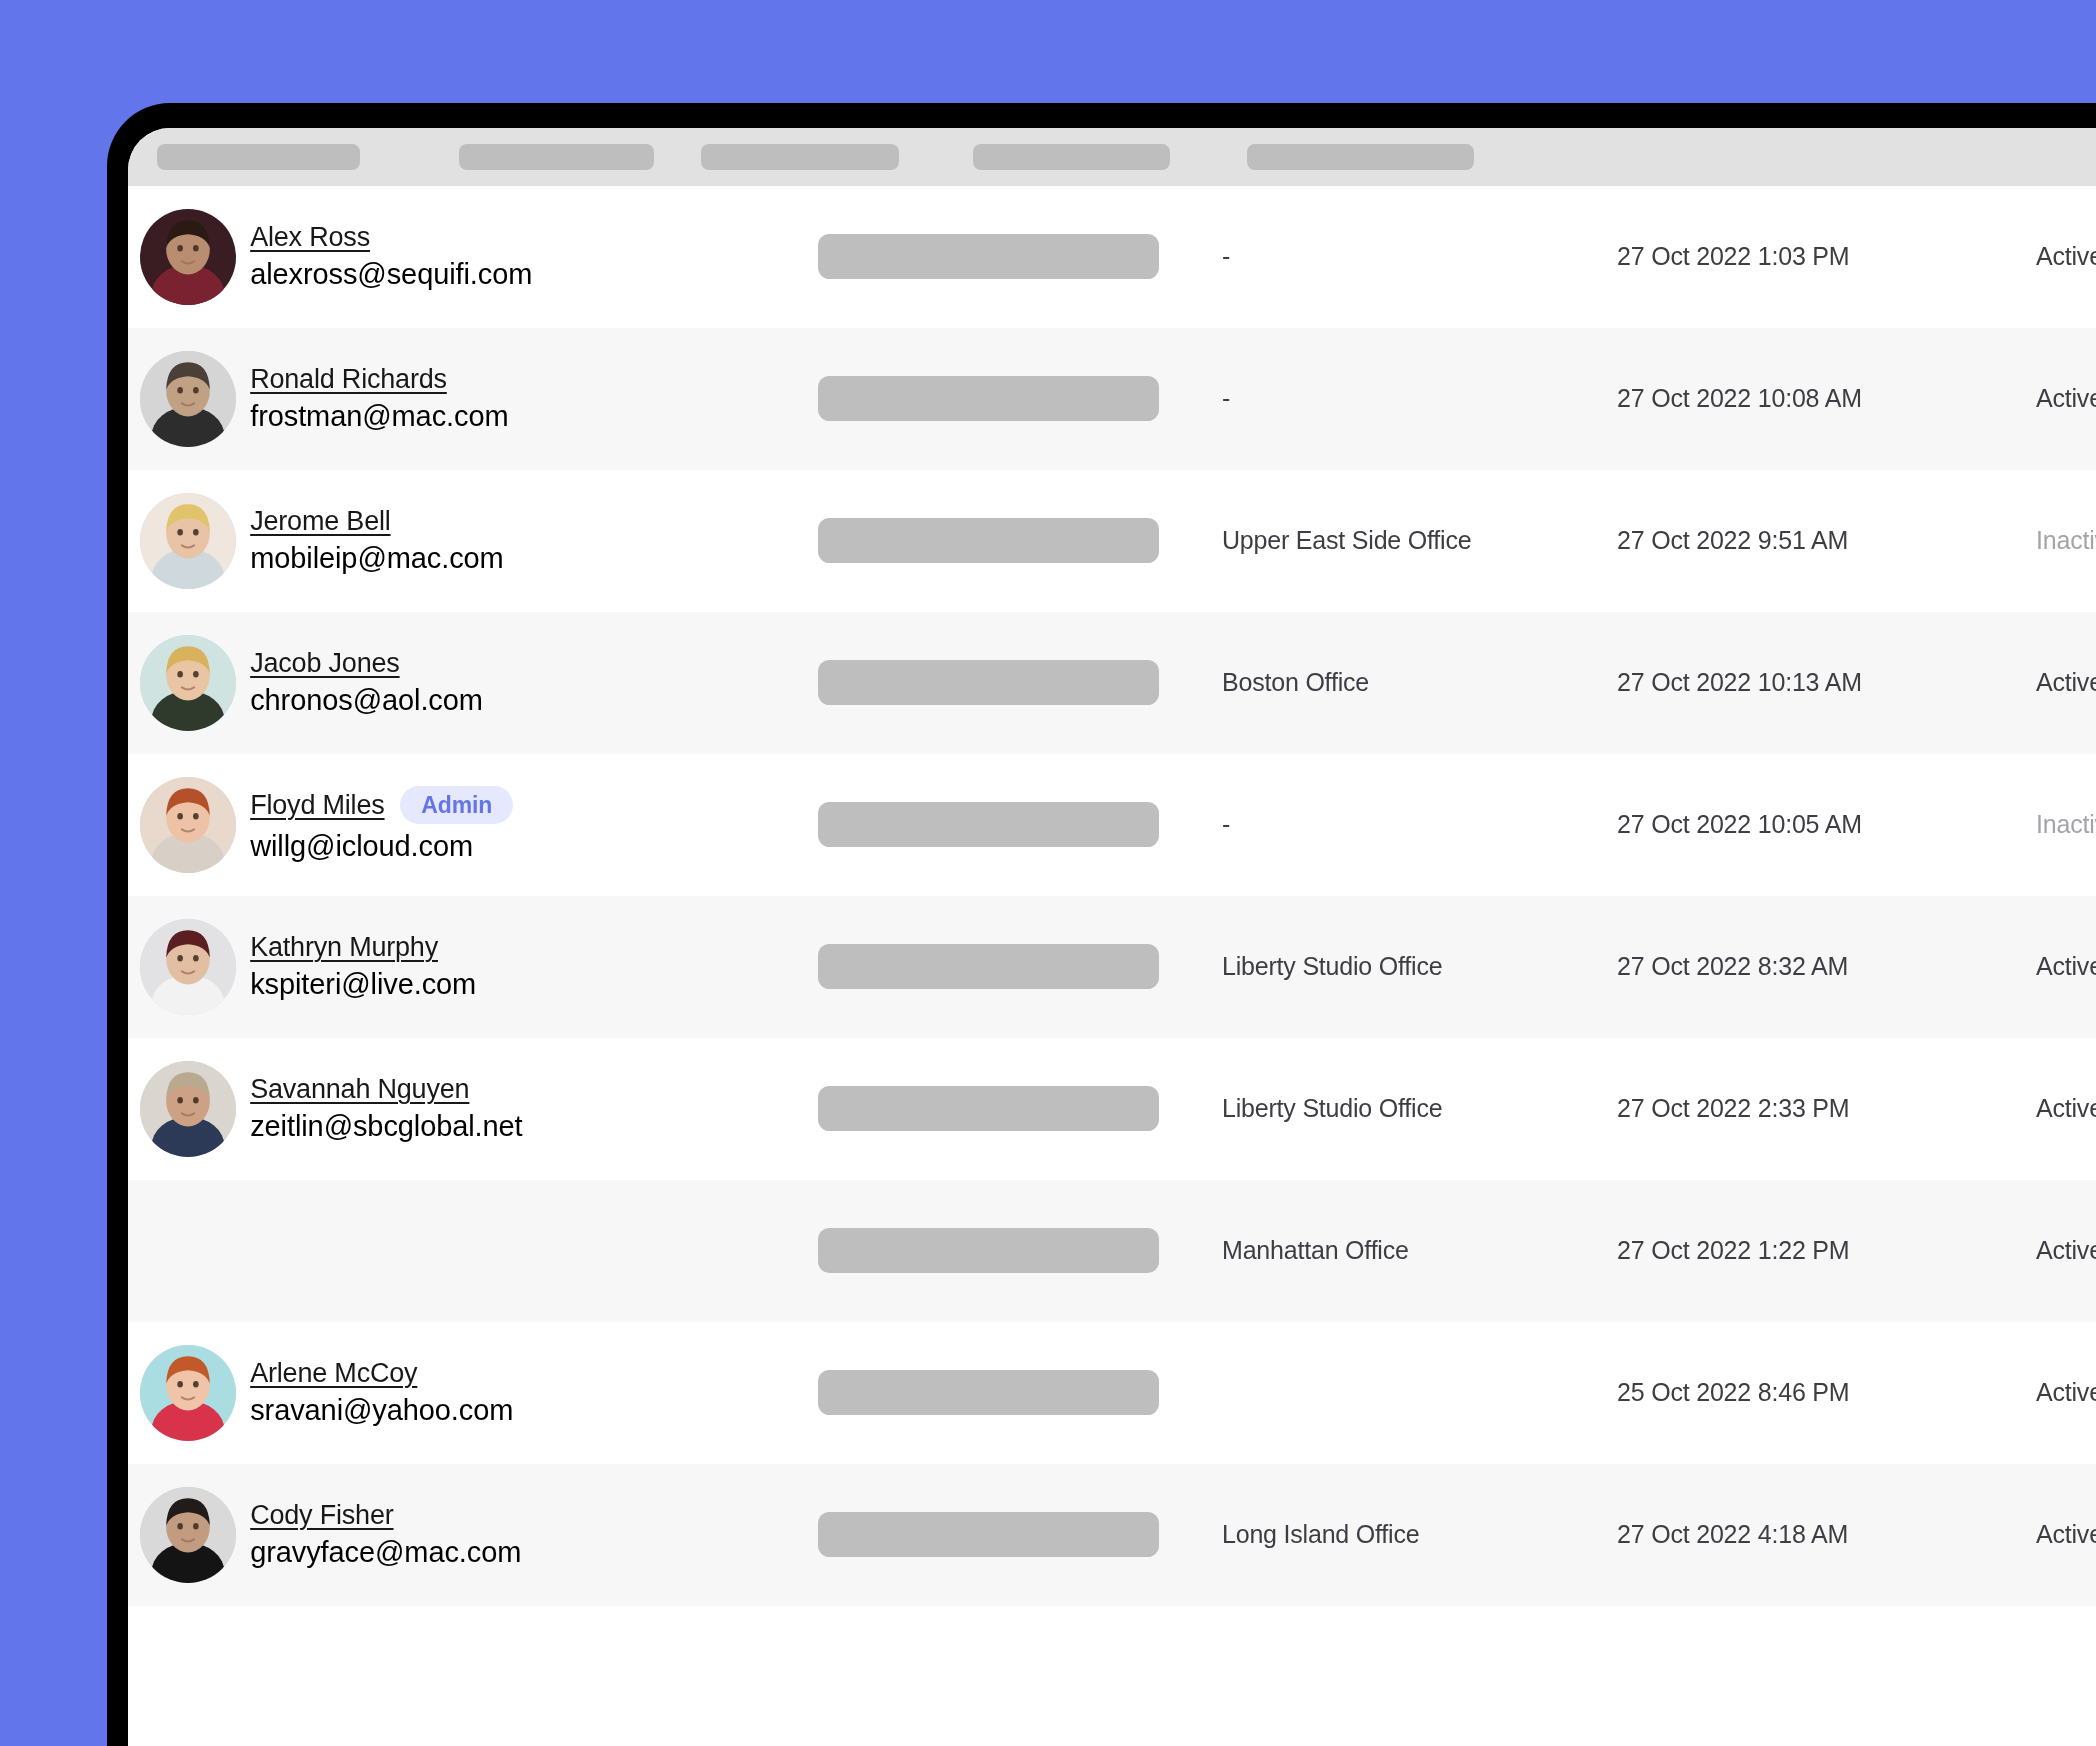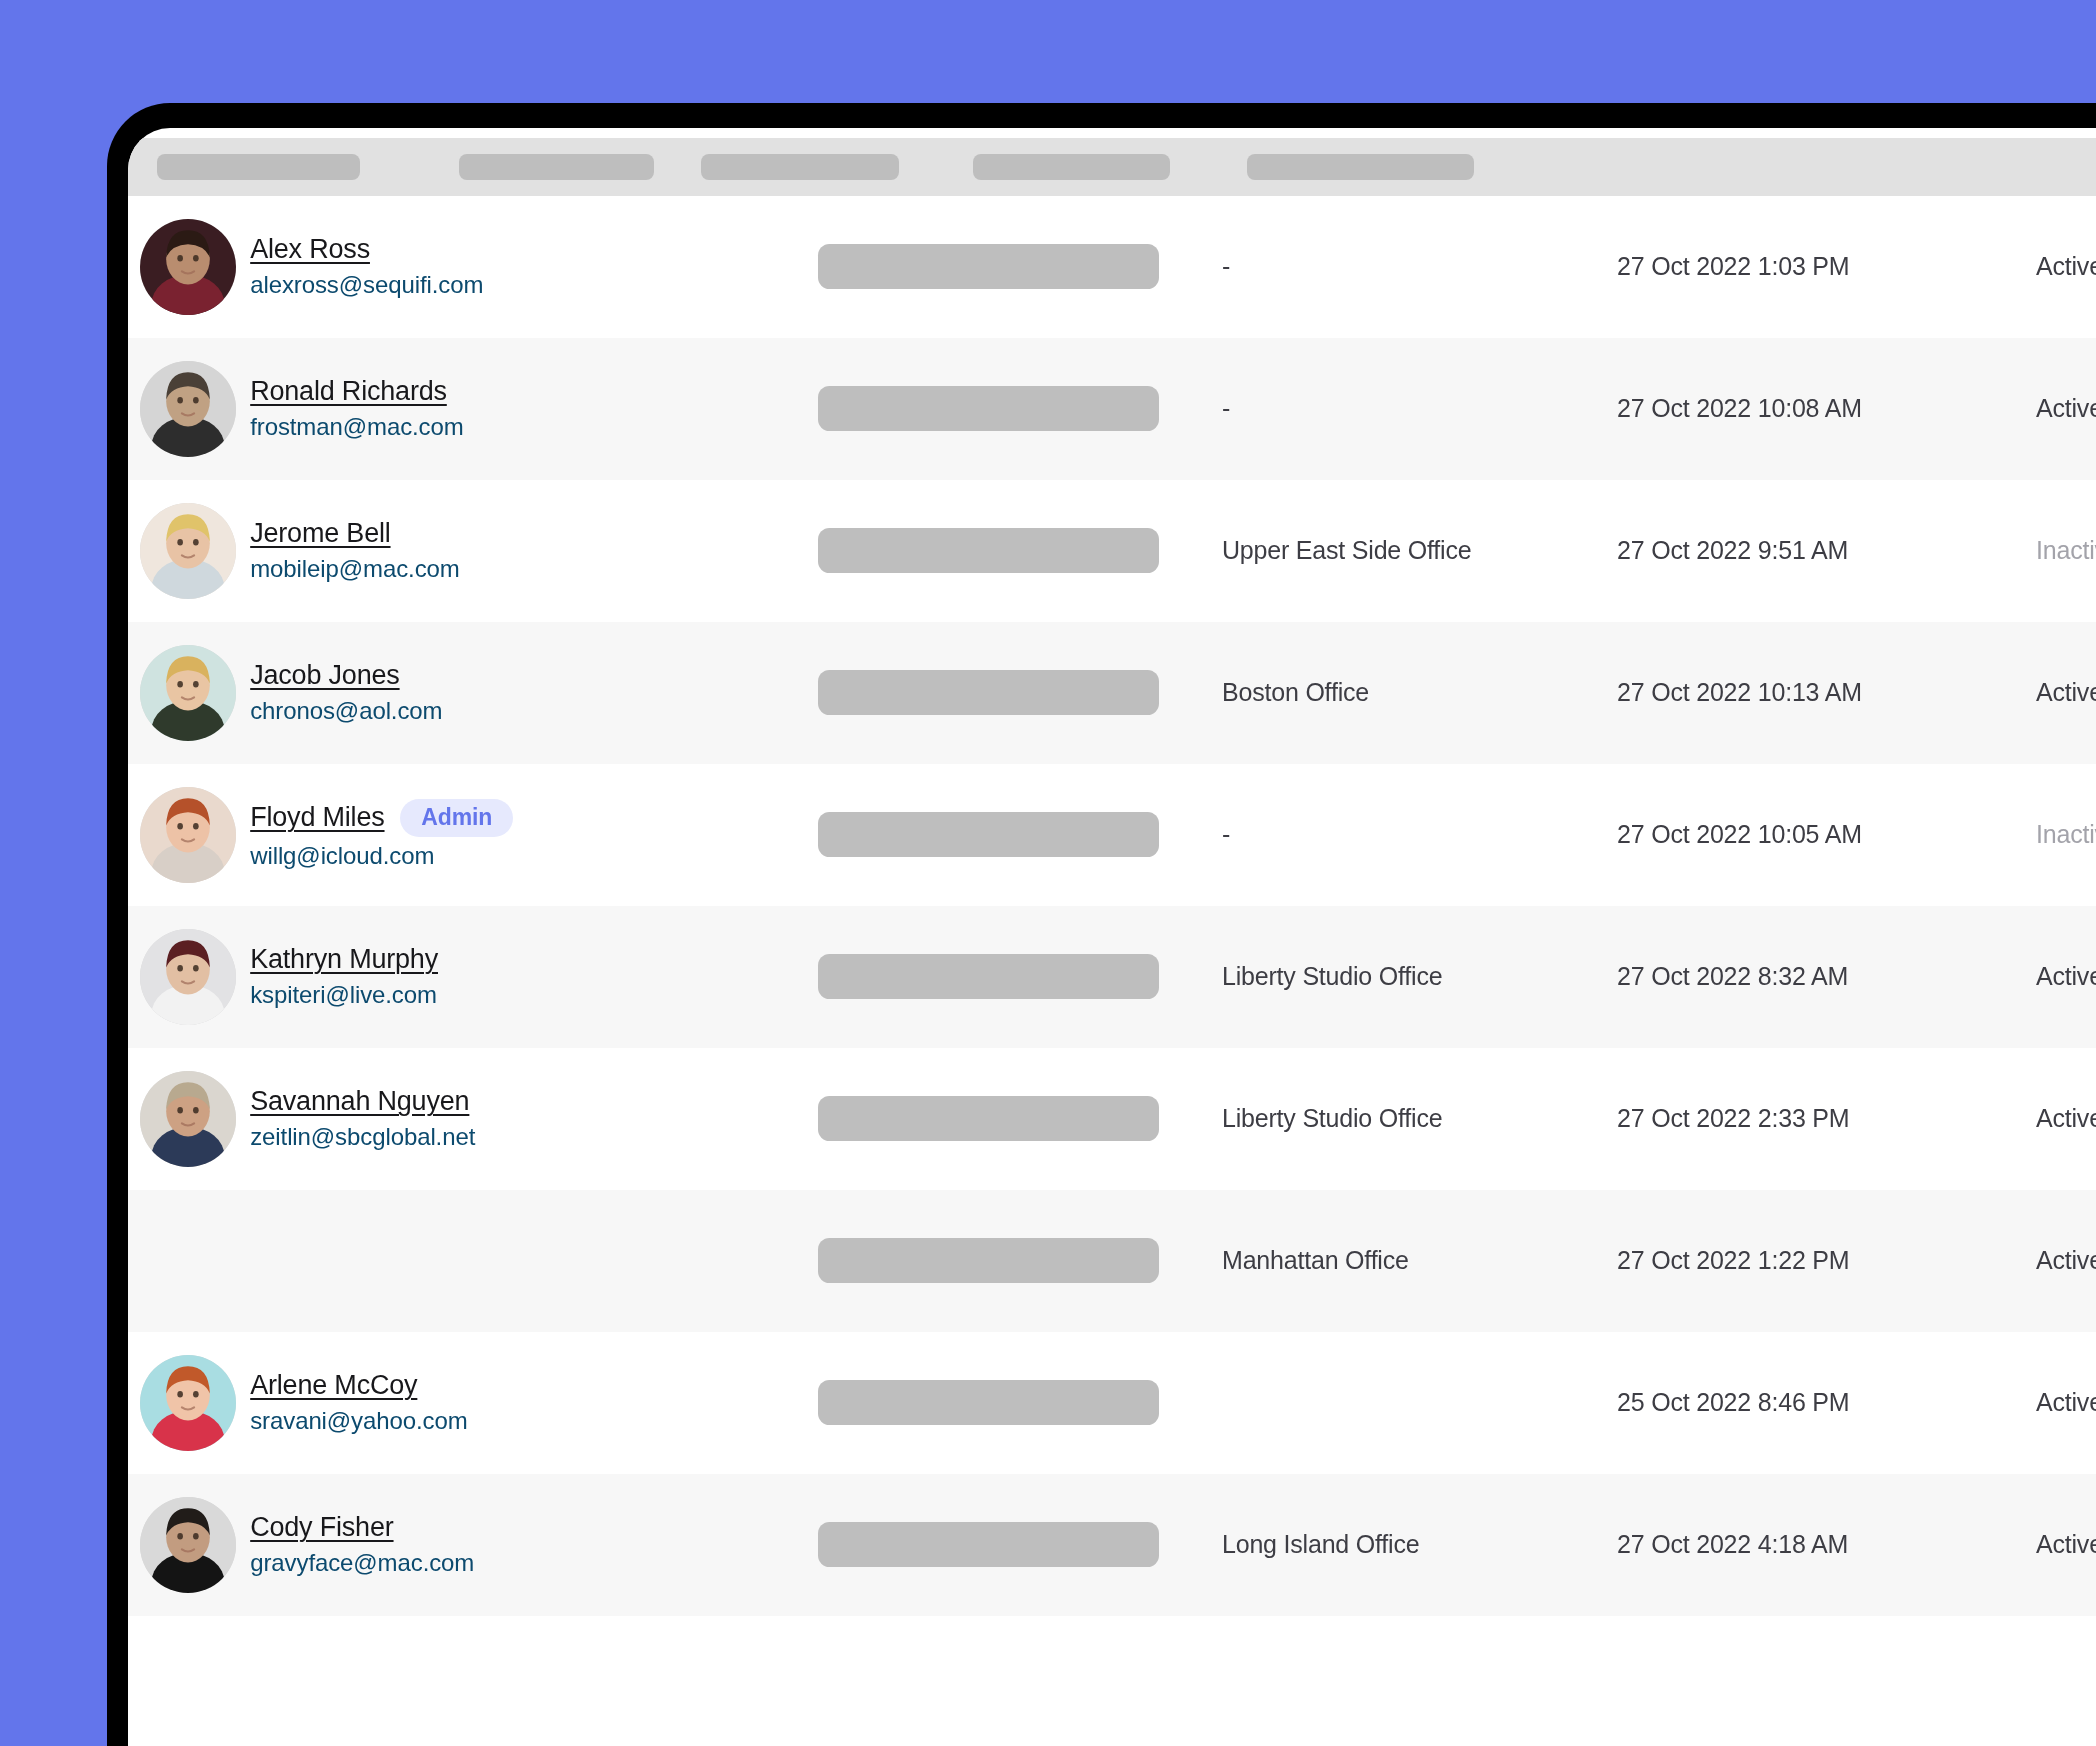--- a/index.html
+++ b/index.html
@@ -46,21 +46,20 @@
     border-top-left-radius: 42px;
     overflow: hidden;
   }
 
   
   .table {
     position: absolute;
     left: 0;
     top: 0;
     width: 1969px;
-    margin-top: 10px;
   }
 
   
   .table-header {
     position: relative;
     height: 58px;
     background: #e1e1e1;
     width: 100%;
   }
 
@@ -150,22 +149,22 @@
     border-radius: 19px;
     background: #e6e9fd;
     color: #6375eb;
     font-size: 23px;
     font-weight: 700;
     letter-spacing: -0.1px;
     white-space: nowrap;
   }
 
   .user-email {
-    font-size: 24px;
-    color: #0c4a6e;
+    font-size: 29px;
+    color: #000000;
     letter-spacing: -0.1px;
     white-space: nowrap;
   }
 
   
   .cell-skel { left: 690px; width: 376px; }
   .cell-skel .skel {
     position: relative;
     top: auto; left: auto;
     width: 341px;

